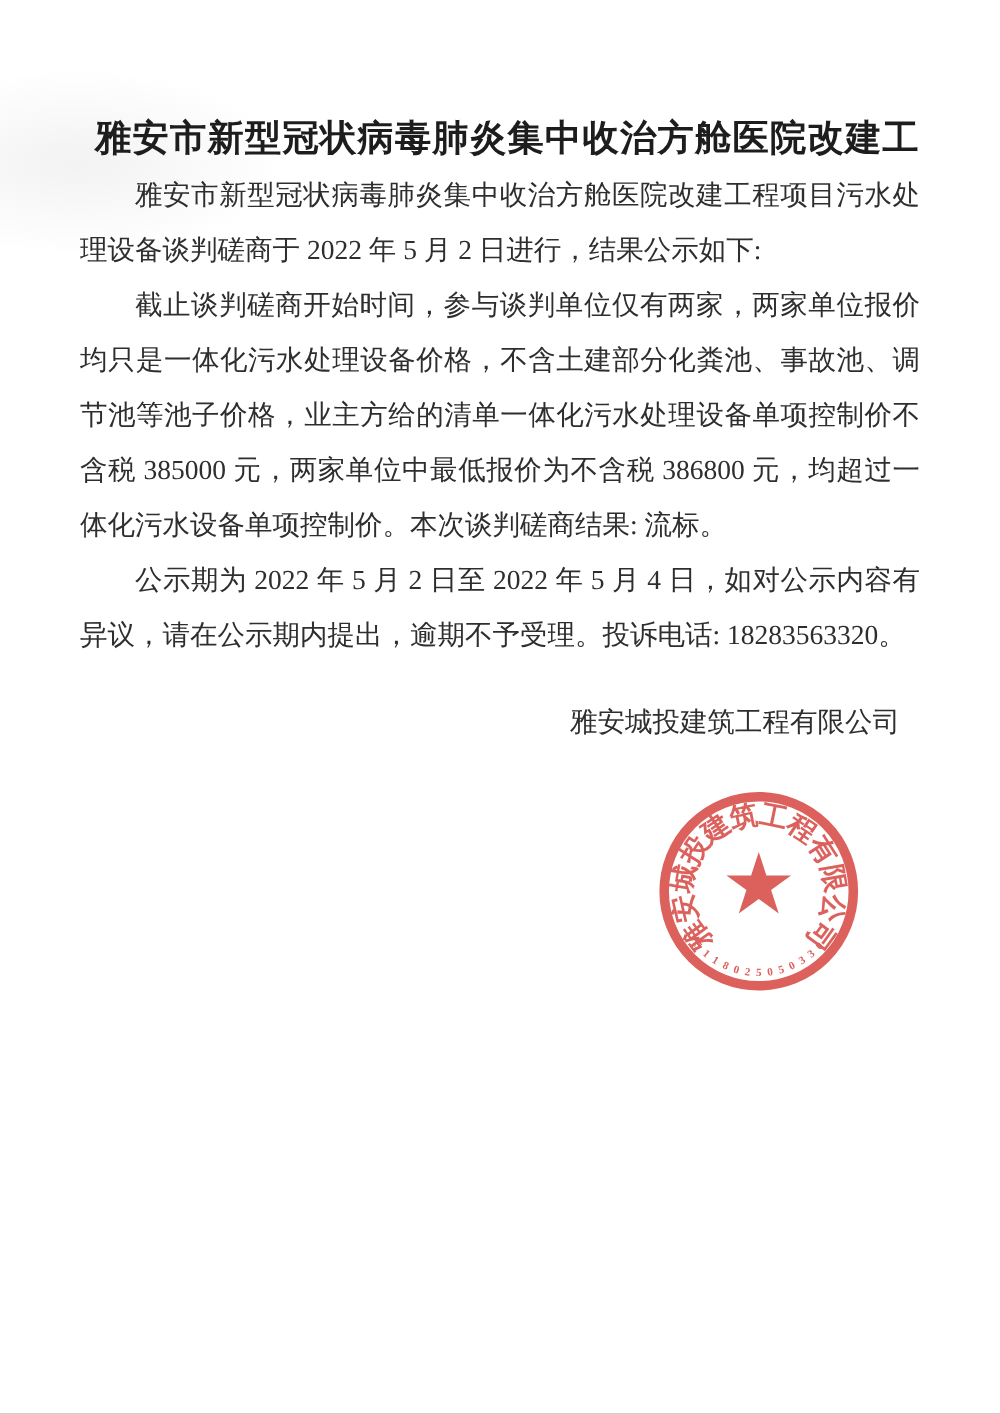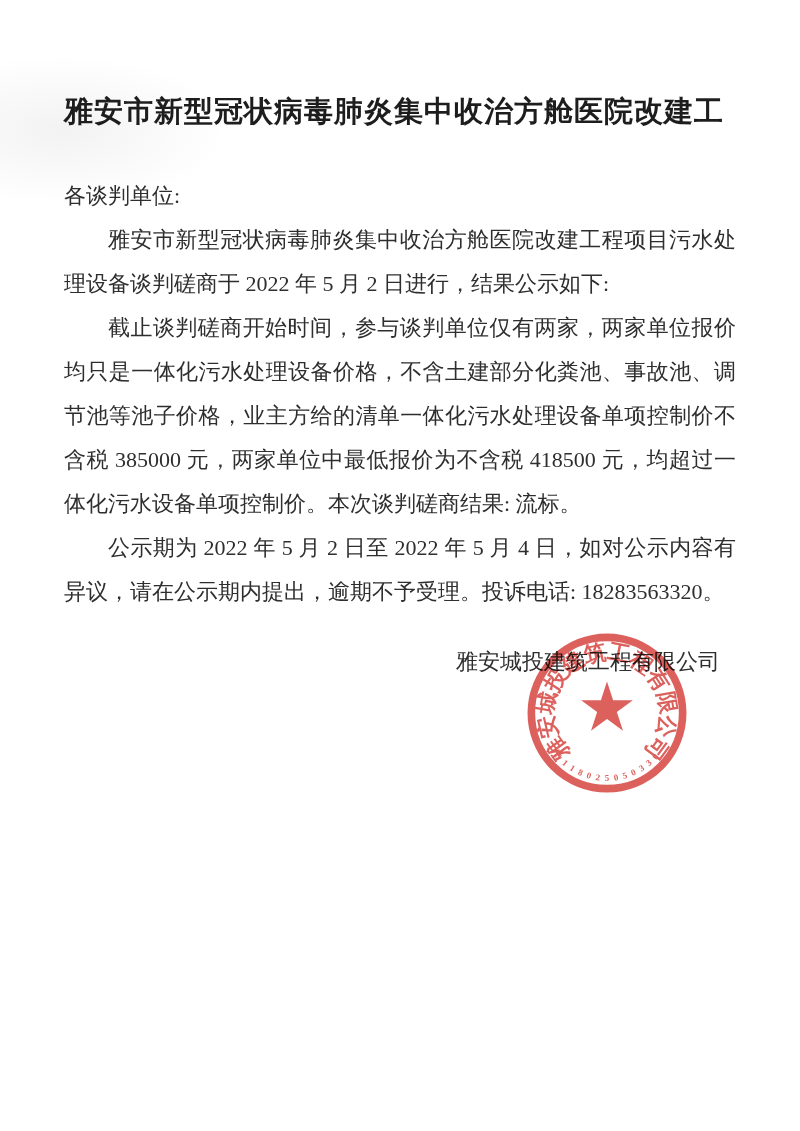--- a/index.html
+++ b/index.html
@@ -19,21 +19,21 @@
     width: 280px; height: 150px;
     background: radial-gradient(ellipse at 40% 50%, rgba(130,130,130,0.10), rgba(130,130,130,0.0) 70%);
     pointer-events: none;
   }
   .content {
     position: absolute;
     left: 64px; right: 64px; top: 0;
   }
   .doc-title {
     margin-top: 88px;
-    text-align: left;
+    text-align: right;
     font-family: "Liberation Sans", "DejaVu Sans", sans-serif;
     font-weight: bold;
     font-size: 29px;
     line-height: 46px;
     color: #1d1d1d;
     letter-spacing: 1px;
   }
   .salutation {
     margin-top: 40px;
     font-size: 22px;
@@ -85,24 +85,23 @@
 <div class="page">
 
   <div class="scan-smudge"></div>
 
   <div class="content">
 
     <div class="doc-title">
       <div>雅安市新型冠状病毒肺炎集中收治方舱医院改建工</div>
     </div>
 
-    <div class="salutation">各谈判单位:</div>
 
     <p class="body-paragraph">雅安市新型冠状病毒肺炎集中收治方舱医院改建工程项目污水处理设备谈判磋商于 2022 年 5 月 2 日进行，结果公示如下:</p>
-    <p class="body-paragraph">截止谈判磋商开始时间，参与谈判单位仅有两家，两家单位报价均只是一体化污水处理设备价格，不含土建部分化粪池、事故池、调节池等池子价格，业主方给的清单一体化污水处理设备单项控制价不含税 385000 元，两家单位中最低报价为不含税 418500 元，均超过一体化污水设备单项控制价。本次谈判磋商结果: 流标。</p>
+    <p class="body-paragraph">截止谈判磋商开始时间，参与谈判单位仅有两家，两家单位报价均只是一体化污水处理设备价格，不含土建部分化粪池、事故池、调节池等池子价格，业主方给的清单一体化污水处理设备单项控制价不含税 385000 元，两家单位中最低报价为不含税 386800 元，均超过一体化污水设备单项控制价。本次谈判磋商结果: 流标。</p>
     <p class="body-paragraph">公示期为 2022 年 5 月 2 日至 2022 年 5 月 4 日，如对公示内容有异议，请在公示期内提出，逾期不予受理。投诉电话: 18283563320。</p>
 
     <div class="signature-block">
       <div class="signature-company">雅安城投建筑工程有限公司</div>
     </div>
 
   </div>
 
   <svg class="seal" viewBox="0 0 200 200" aria-hidden="true" style="--seal-color: #d9534f;">
     <circle cx="100" cy="100" r="89"></circle>

